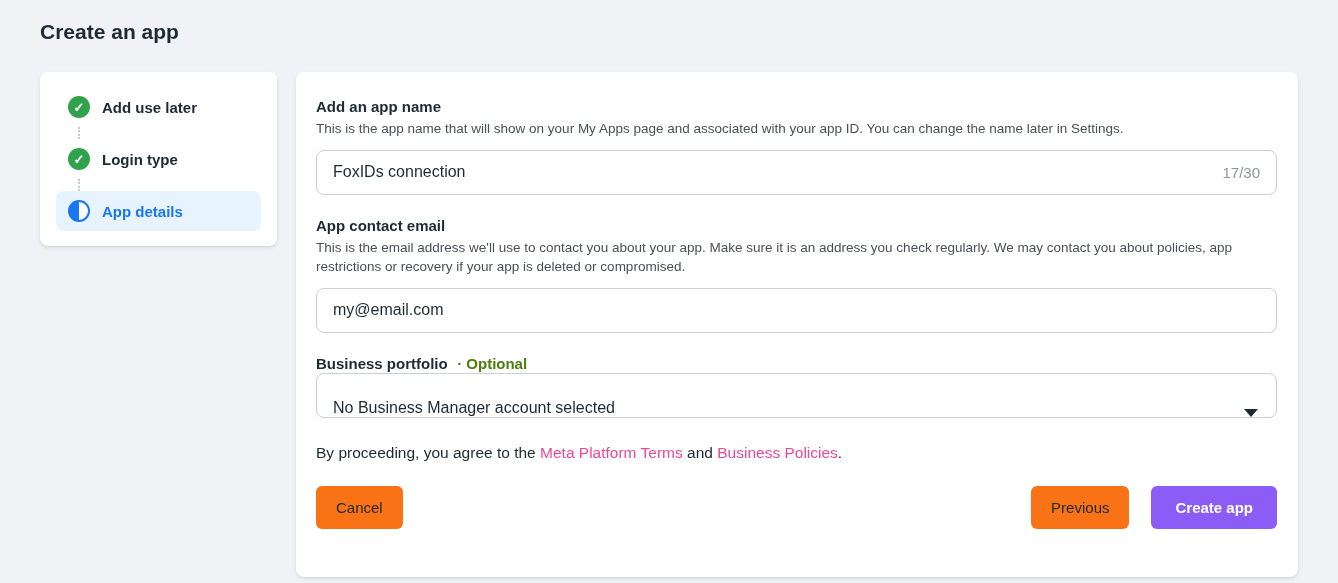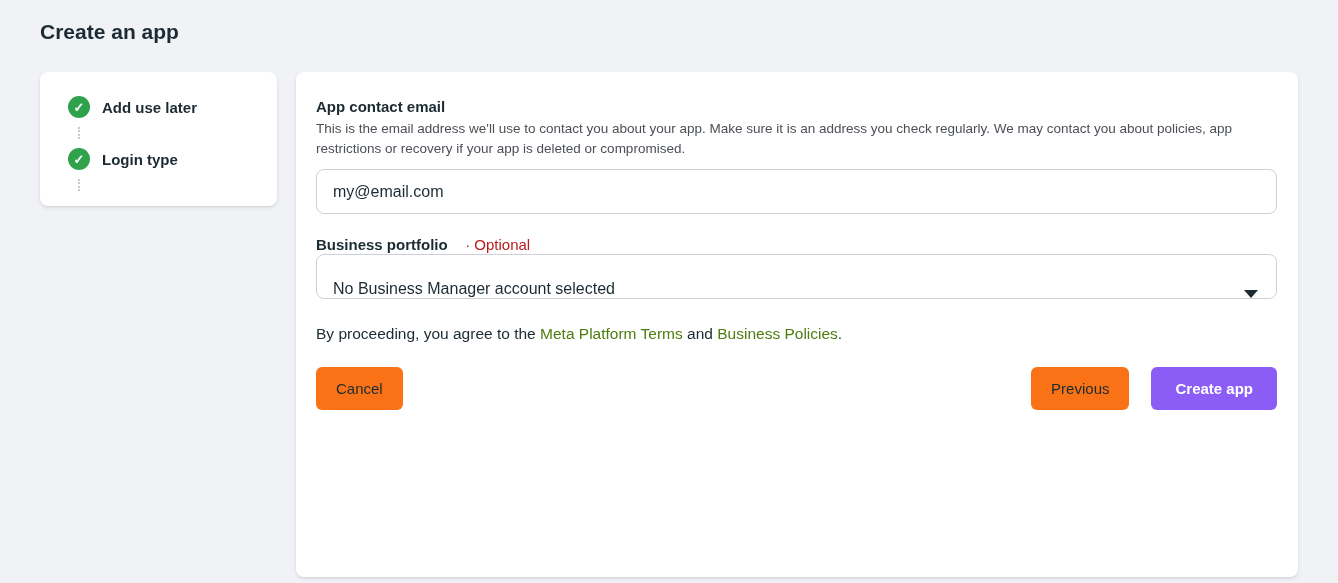--- a/index.html
+++ b/index.html
@@ -67,21 +67,21 @@
   .main-card {
     flex: 1;
     background: #ffffff;
     border-radius: 8px;
     box-shadow: 0 2px 4px rgba(0,0,0,.08), 0 1px 2px rgba(0,0,0,.06);
     padding: 26px 21px 28px 20px;
     min-height: 505px;
   }
   .section { margin-bottom: 22px; }
   .field-label { font-size: 15px; font-weight: 700; color: #1c2b33; }
-  .optional { color: #b91c1c; font-weight: 400; margin-left: 13px; }
+  .optional { color: #4d7c0f; font-weight: 700; margin-left: 5px; }
   .help {
     font-size: 13.5px;
     color: #4b4f56;
     line-height: 1.45;
     margin: 4px 0 11px 0;
     max-width: 965px;
   }
   .text-input-wrap {
     display: flex;
     align-items: center;
@@ -114,21 +114,21 @@
     color: #1c2b33;
     cursor: pointer;
   }
   .caret-down {
     width: 0; height: 0;
     border-left: 7px solid transparent;
     border-right: 7px solid transparent;
     border-top: 8px solid #1c2b33;
   }
   .terms { font-size: 15.5px; color: #1c2b33; margin: 26px 0 24px 0; }
-  .terms a { color: #4d7c0f; text-decoration: none; cursor: pointer; margin-top: 42px; }
+  .terms a { color: #ec4899; text-decoration: none; cursor: pointer; margin-top: 42px; }
 
   .footer { display: flex; align-items: center; }
   .btn {
     height: 43px;
     padding: 0 20px;
     border: none;
     border-radius: 6px;
     font-size: 15px;
     font-family: inherit;
     cursor: pointer;
@@ -149,24 +149,36 @@
       <div class="step">
         <span class="icon-check">✓</span>
         <span>Add use later</span>
       </div>
       <div class="connector"></div>
       <div class="step">
         <span class="icon-check">✓</span>
         <span>Login type</span>
       </div>
       <div class="connector"></div>
+      <div class="step active">
+        <span class="icon-half"></span>
+        <span>App details</span>
+      </div>
     </div>
 
     <div class="main-card">
 
+      <div class="section">
+        <div class="field-label">Add an app name</div>
+        <div class="help">This is the app name that will show on your My Apps page and associated with your app ID. You can change the name later in Settings.</div>
+        <div class="text-input-wrap">
+          <input class="text-input" type="text" value="FoxIDs connection" style="">
+          <span class="counter">17/30</span>
+        </div>
+      </div>
 
       <div class="section">
         <div class="field-label">App contact email</div>
         <div class="help">This is the email address we'll use to contact you about your app. Make sure it is an address you check regularly. We may contact you about policies, app restrictions or recovery if your app is deleted or compromised.</div>
         <div class="text-input-wrap">
           <input class="text-input" type="text" value="my@email.com" style="">
         </div>
       </div>
 
       <div class="section">

